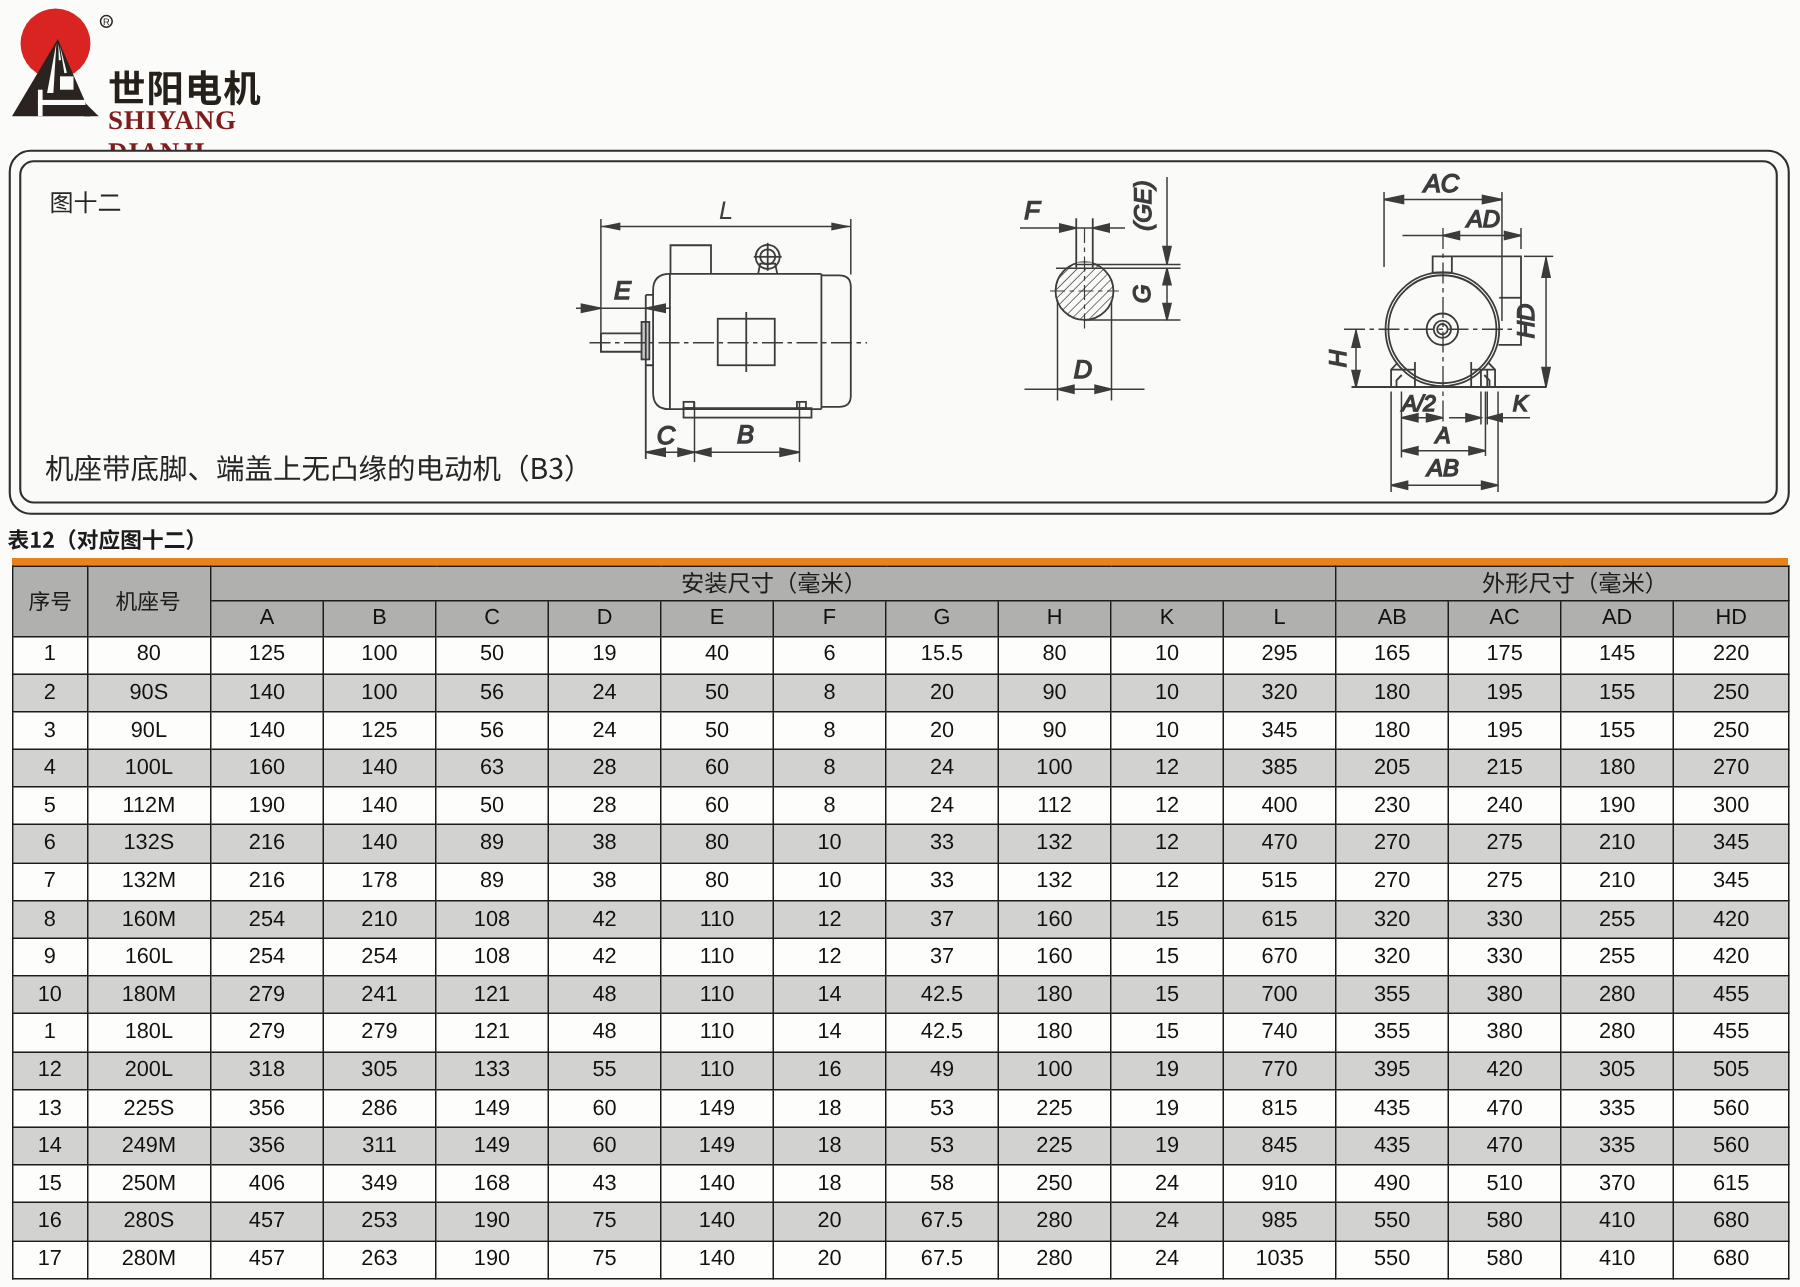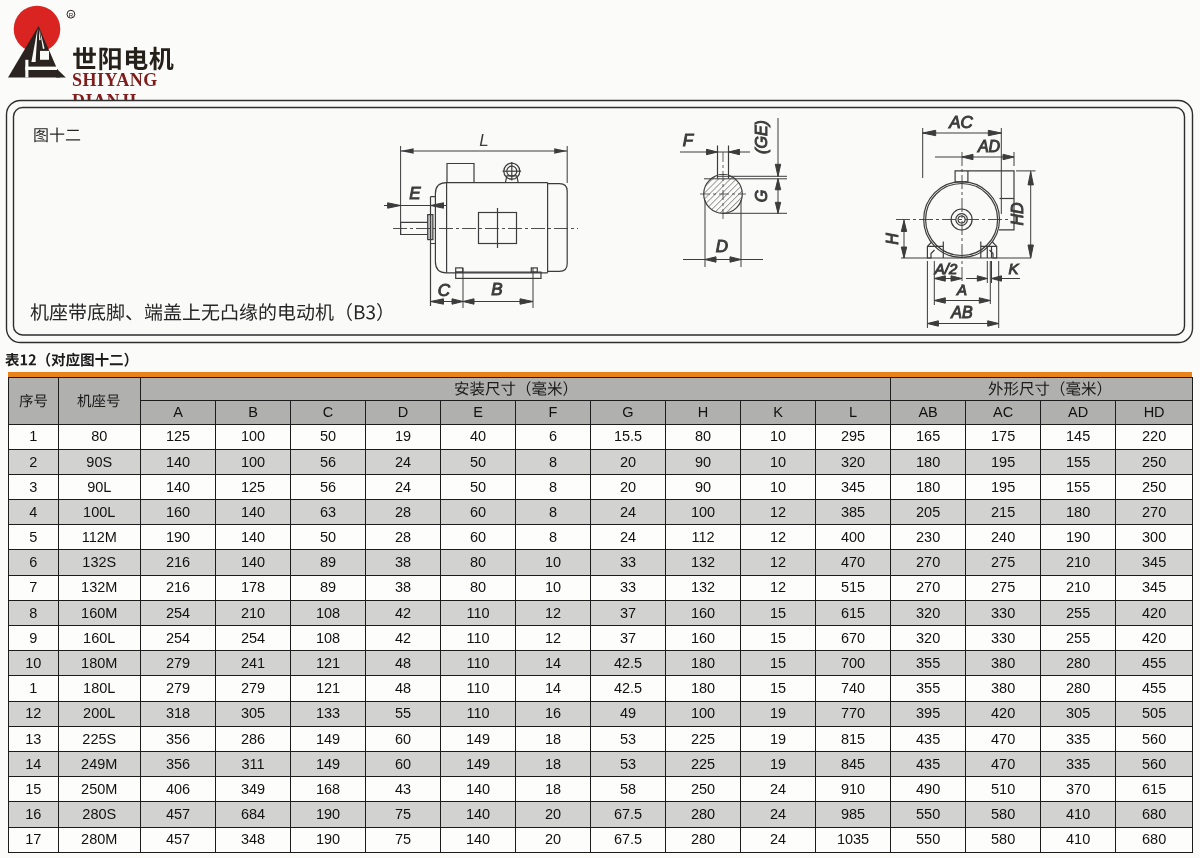--- a/index.html
+++ b/index.html
@@ -648,39 +648,39 @@
         <td>910</td>
         <td>490</td>
         <td>510</td>
         <td>370</td>
         <td>615</td>
       </tr>
 <tr class="alt" style="height:25.2px">
         <td>16</td>
         <td>280S</td>
         <td>457</td>
-        <td>684</td>
+        <td>253</td>
         <td>190</td>
         <td>75</td>
         <td>140</td>
         <td>20</td>
         <td>67.5</td>
         <td>280</td>
         <td>24</td>
         <td>985</td>
         <td>550</td>
         <td>580</td>
         <td>410</td>
         <td>680</td>
       </tr>
 <tr class="wht" style="height:25.2px">
         <td>17</td>
         <td>280M</td>
         <td>457</td>
-        <td>348</td>
+        <td>263</td>
         <td>190</td>
         <td>75</td>
         <td>140</td>
         <td>20</td>
         <td>67.5</td>
         <td>280</td>
         <td>24</td>
         <td>1035</td>
         <td>550</td>
         <td>580</td>

